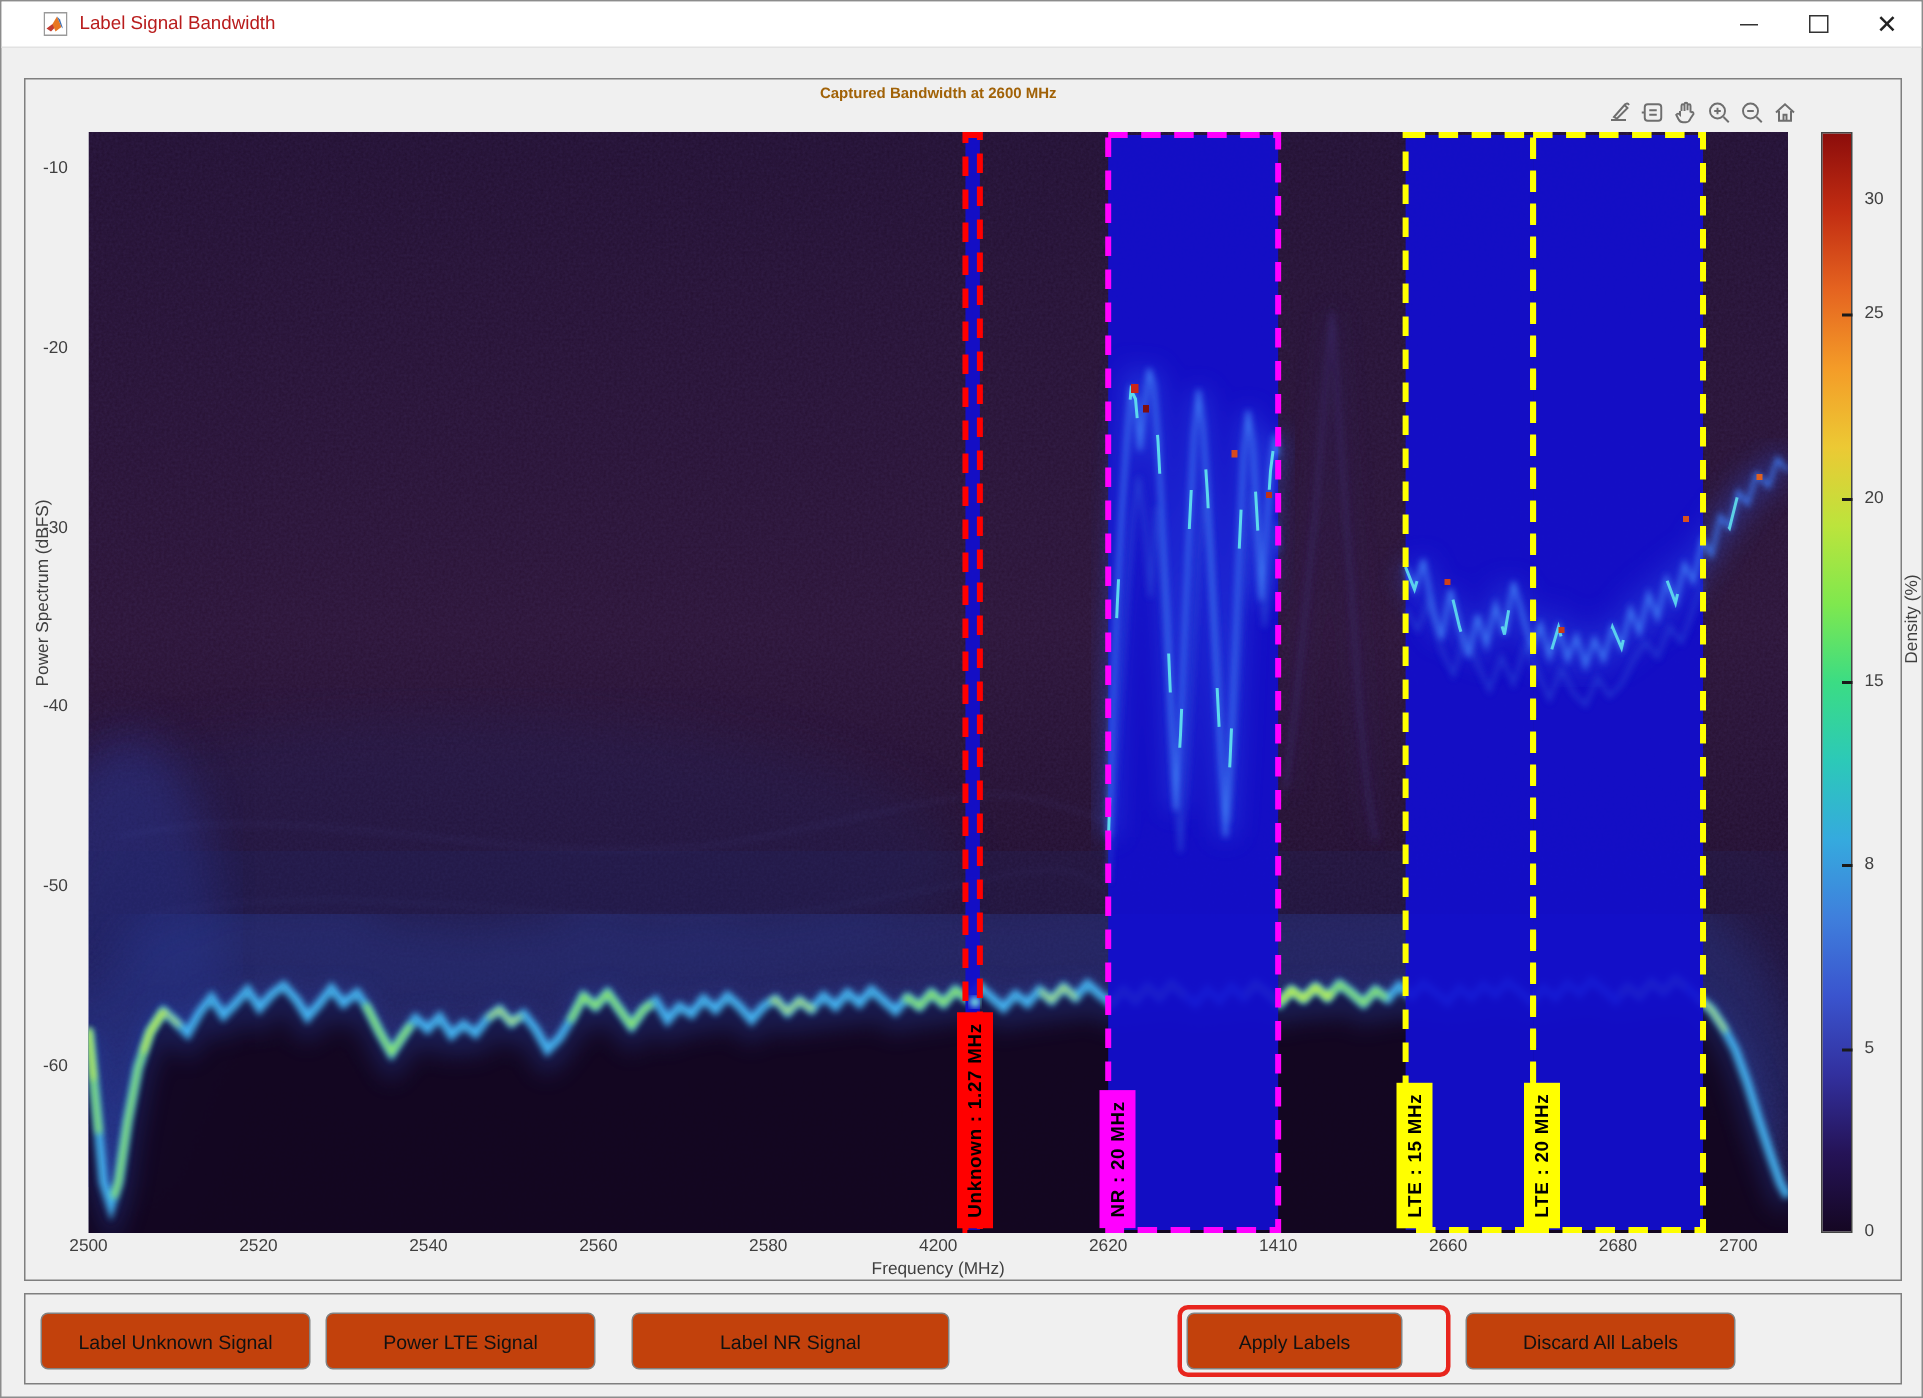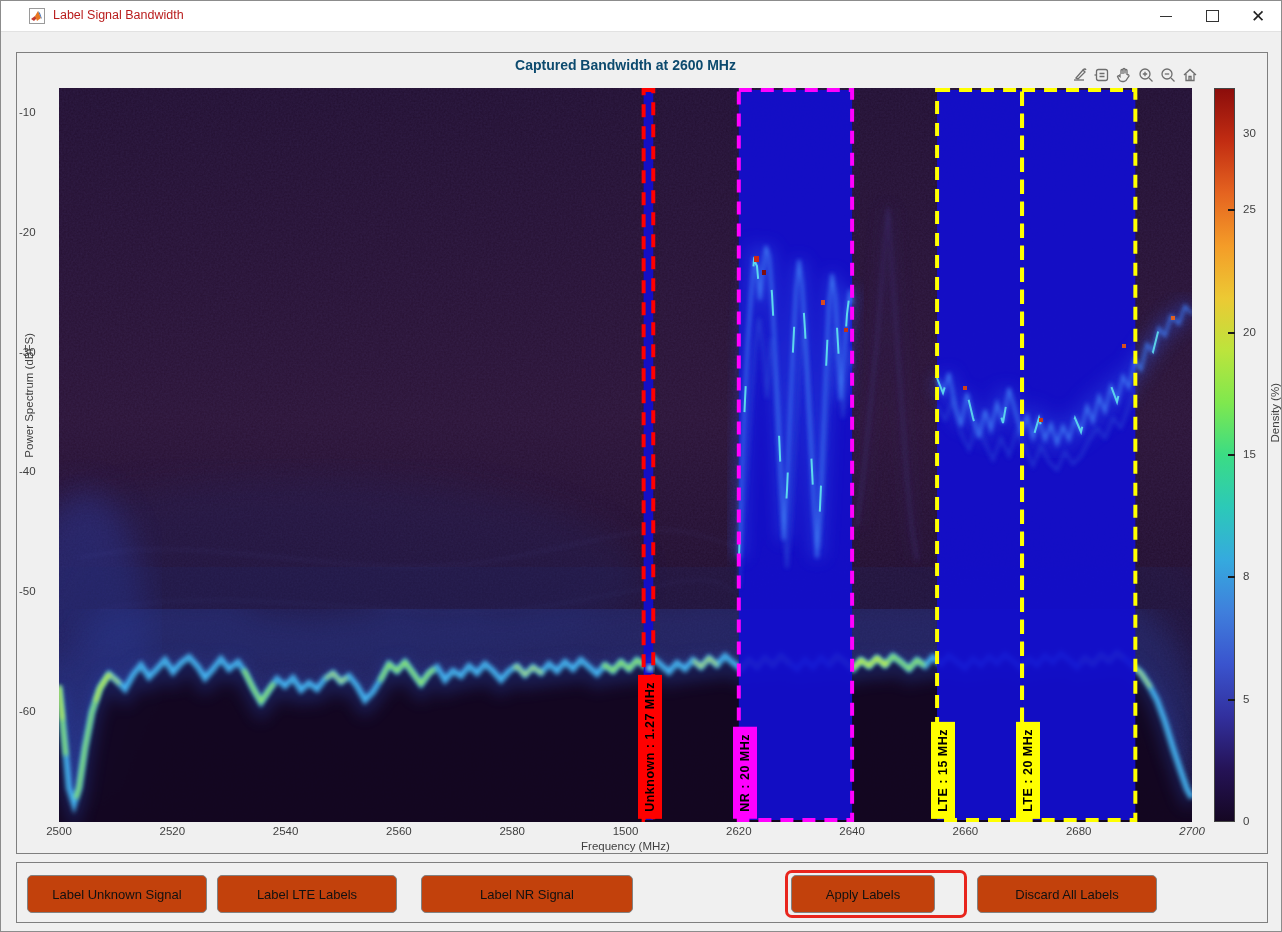--- a/index.html
+++ b/index.html
@@ -15,28 +15,28 @@
   .winbtn{position:absolute;top:0;width:46px;height:30px;display:flex;align-items:center;justify-content:center;color:#222;}
   #btn-min{right:92px;} #btn-max{right:46px;} #btn-close{right:0;}
   #btn-min .g{width:12px;height:0;border-top:1.6px solid #333;display:block;}
   #btn-max .g{width:11px;height:10px;border:1.4px solid #333;display:block;}
   #btn-close .g{font-size:17px;line-height:17px;color:#222;}
   
   .panel{position:absolute;background:#f0f0f0;border:1px solid #7f7f7f;box-sizing:border-box;}
   #plot-panel{left:15px;top:51px;width:1252px;height:802px;}
   #button-panel{left:15px;top:861px;width:1252px;height:61px;}
   
-  #plot-title{position:absolute;left:42px;top:4px;width:1133px;text-align:center;font-size:14px;font-weight:bold;color:#0c4a6e;}
+  #plot-title{position:absolute;left:42px;top:4px;width:1133px;text-align:center;font-size:10px;font-weight:bold;color:#a16207;}
   #axes-toolbar{position:absolute;top:11px;left:1053px;display:flex;gap:2px;}
   .tbtn{width:20px;height:22px;display:flex;align-items:center;justify-content:center;}
   .tbtn svg{stroke:#6e6e6e;fill:none;stroke-width:1.3;}
   #plot-svg-holder{position:absolute;left:42px;top:35px;width:1133px;height:734px;}
   .ticklab{position:absolute;font-size:11.5px;color:#3f3f3f;}
   .xt{width:44px;text-align:center;top:772px;}
-  .yt{width:36px;text-align:left;left:2px;}
+  .yt{width:36px;text-align:center;left:2px;}
   #xlabel{position:absolute;left:42px;top:787px;width:1133px;text-align:center;font-size:11.5px;color:#3f3f3f;}
   .vtext{writing-mode:vertical-rl;transform:rotate(180deg);font-size:11.5px;color:#3f3f3f;}
   #ylabel{position:absolute;left:6px;top:280px;height:240px;text-align:center;}
   
   #colorbar{position:absolute;left:1197px;top:35px;width:21px;height:734px;border:1px solid #444;box-sizing:border-box;}
   .cbt{width:30px;text-align:left;left:1226px;}
   .cbm{position:absolute;width:7px;height:2px;background:#1a1a1a;left:1211px;}
   #cblabel{position:absolute;left:1252px;top:330px;height:140px;}
   
   .roi-label{position:absolute;bottom:112px;writing-mode:vertical-rl;transform:rotate(180deg);
@@ -219,26 +219,26 @@
     <div id="xlabel">Frequency (MHz)</div>
     <div id="ylabel"><span class="vtext">Power Spectrum (dBFS)</span></div>
 
     <div id="colorbar" style="background: linear-gradient(to top, rgb(21, 7, 35), rgb(37, 19, 87), rgb(50, 48, 158), rgb(58, 84, 206), rgb(63, 127, 220), rgb(53, 170, 222), rgb(44, 201, 184), rgb(59, 220, 132), rgb(127, 232, 78), rgb(188, 228, 60), rgb(236, 201, 52), rgb(244, 156, 40), rgb(229, 100, 32), rgb(194, 45, 18), rgb(140, 13, 11));"></div>
     <div id="cblabel"><span class="vtext">Density (%)</span></div>
   <div class="ticklab xt" style="left: 20px;">2500</div>
       <div class="ticklab xt" style="left: 133.3px;">2520</div>
       <div class="ticklab xt" style="left: 246.6px;">2540</div>
       <div class="ticklab xt" style="left: 359.9px;">2560</div>
       <div class="ticklab xt" style="left: 473.2px;">2580</div>
-      <div class="ticklab xt" style="left: 586.5px;">1500</div>
+      <div class="ticklab xt" style="left: 586.5px;">4200</div>
       <div class="ticklab xt" style="left: 699.8px;">2620</div>
-      <div class="ticklab xt" style="left: 813.1px;">2640</div>
+      <div class="ticklab xt" style="left: 813.1px;">1410</div>
       <div class="ticklab xt" style="left: 926.4px;">2660</div>
       <div class="ticklab xt" style="left: 1039.7px;">2680</div>
-      <div class="ticklab xt" style="left: 1153px; font-style: italic;">2700</div>
+      <div class="ticklab xt" style="left: 1120px;">2700</div>
       <div class="ticklab yt" style="top: 53px;">-10</div>
       <div class="ticklab yt" style="top: 172.8px;">-20</div>
       <div class="ticklab yt" style="top: 292.6px;">-30</div>
       <div class="ticklab yt" style="top: 412.4px;">-40</div>
       <div class="ticklab yt" style="top: 532.2px;">-50</div>
       <div class="ticklab yt" style="top: 652px;">-60</div>
       <div class="ticklab cbt" style="top: 762px;">0</div>
       <div class="ticklab cbt" style="top: 639.667px;">5</div>
       <div class="cbm" style="top: 645.667px;"></div>
       <div class="ticklab cbt" style="top: 517.333px;">8</div>
@@ -247,21 +247,21 @@
       <div class="cbm" style="top: 401px;"></div>
       <div class="ticklab cbt" style="top: 272.667px;">20</div>
       <div class="cbm" style="top: 278.667px;"></div>
       <div class="ticklab cbt" style="top: 150.333px;">25</div>
       <div class="cbm" style="top: 156.333px;"></div>
       <div class="ticklab cbt" style="top: 28px; margin-top: 46px;">30</div>
     </div>
 
   <div id="button-panel" class="panel">
       <button class="mbtn" style="left: 10px; width: 180px;">Label Unknown Signal</button>
-      <button class="mbtn" style="left: 200px; width: 180px;">Label LTE Labels</button>
+      <button class="mbtn" style="left: 200px; width: 180px;">Power LTE Signal</button>
       <button class="mbtn" style="left: 404px; width: 212px;">Label NR Signal</button>
       <div class="hl-ring" style="left: 768px; top: 7px; width: 176px; height: 42px; border: 3px solid rgb(232, 37, 29);"></div>
       <button class="mbtn" style="left: 774px; width: 144px;">Apply Labels</button>
       <button class="mbtn" style="left: 960px; width: 180px;">Discard All Labels</button>
     </div>
 
 <div class="roi-label" style="left: 636.628px; background: rgb(255, 0, 0);">Unknown : 1.27 MHz</div>
     <div class="roi-label" style="left: 731.8px; background: rgb(255, 0, 255);">NR : 20 MHz</div>
     <div class="roi-label" style="left: 930.075px; background: rgb(255, 255, 0);">LTE : 15 MHz</div>
     <div class="roi-label" style="left: 1015.05px; background: rgb(255, 255, 0);">LTE : 20 MHz</div>

